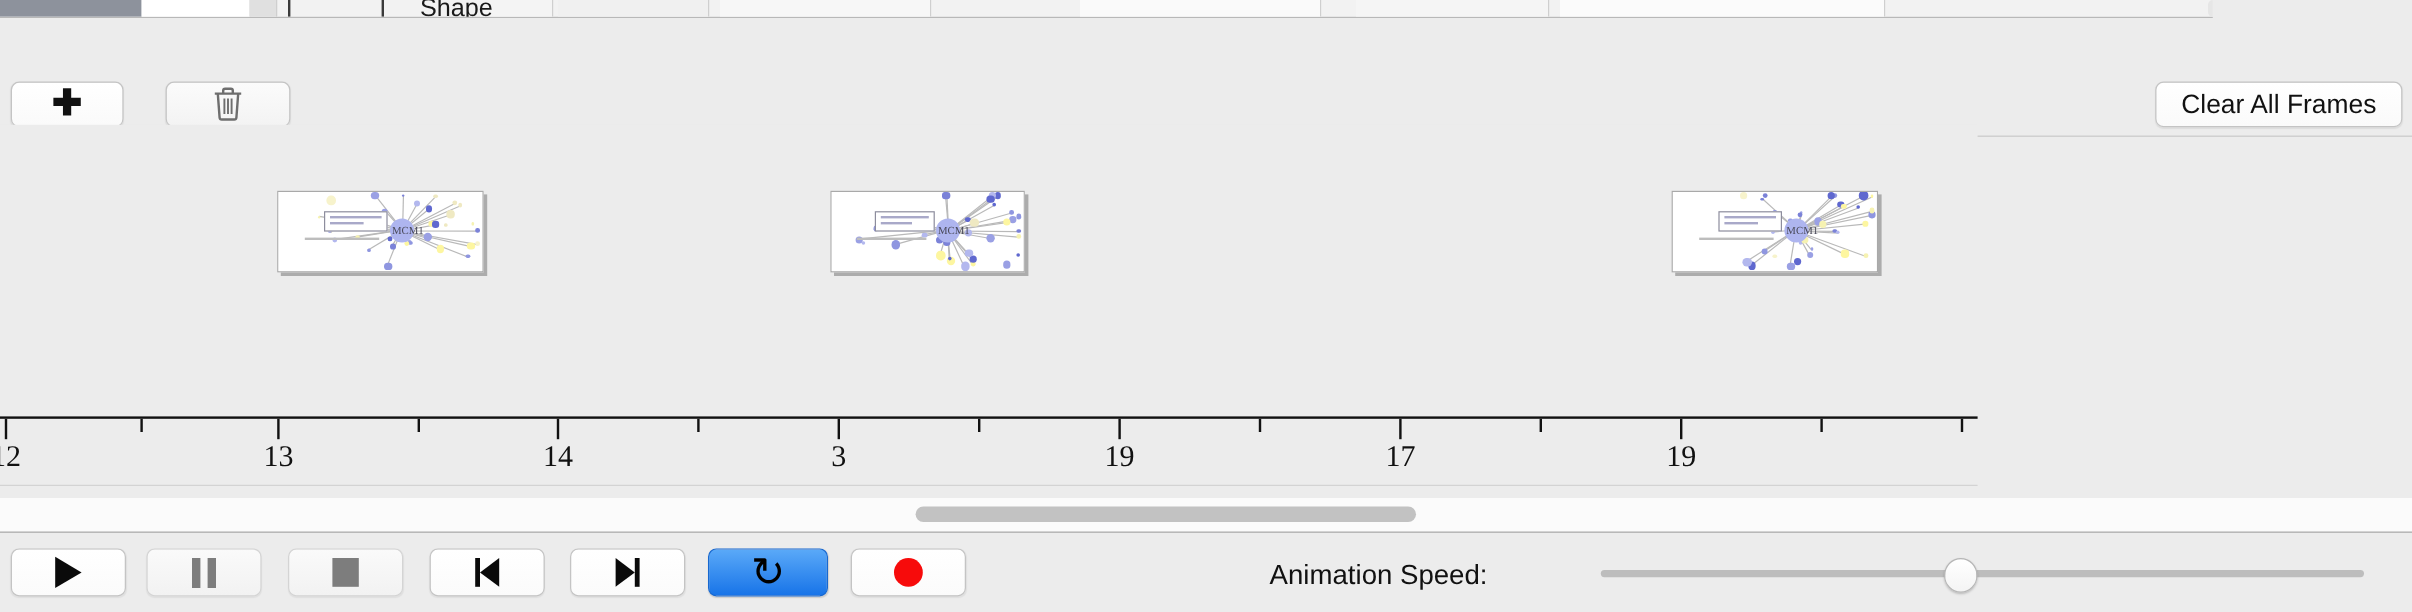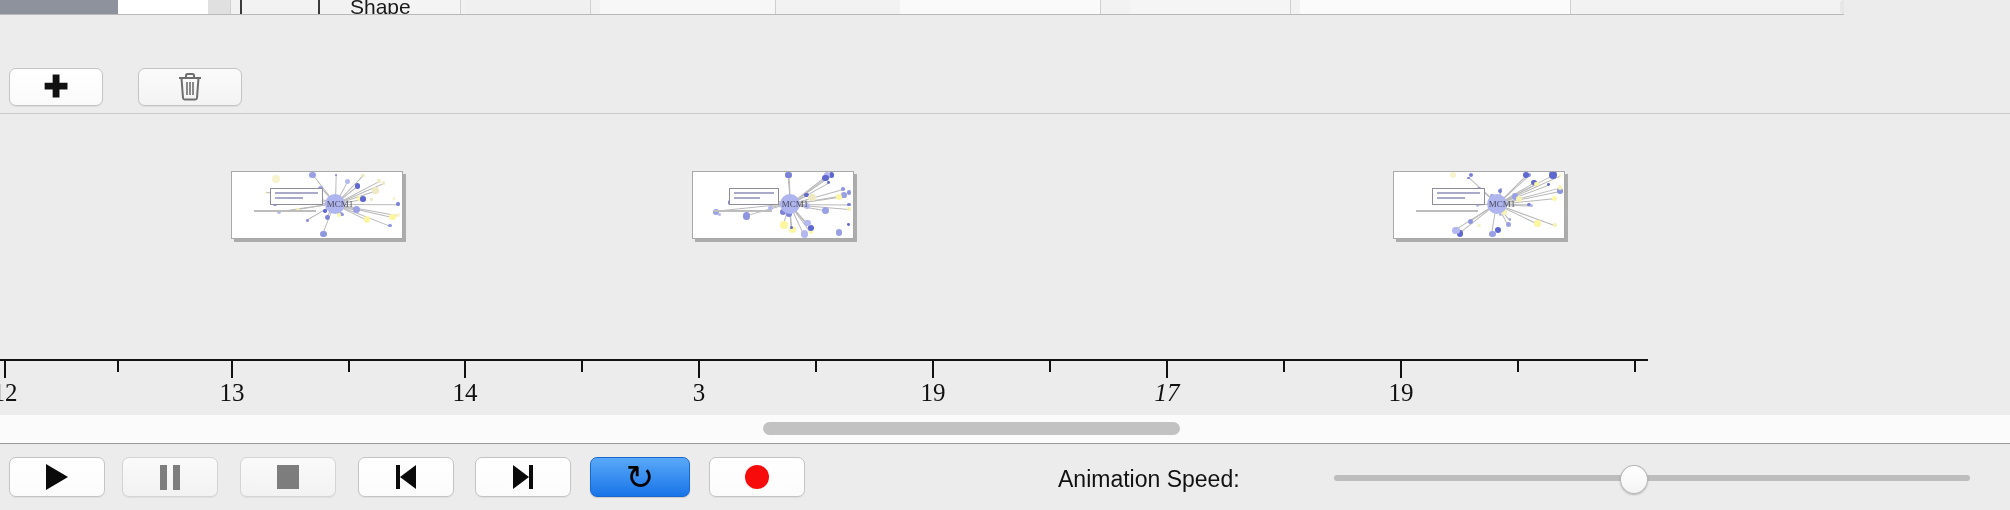--- a/index.html
+++ b/index.html
@@ -113,21 +113,21 @@
   .plus-glyph {
     font-size: 30px;
     font-weight: bold;
     line-height: 1;
     color: #111;
   }
 
   
   .timeline {
     position: absolute;
-    left: 0; top: 116px;
+    left: 0; top: 104px;
     width: 1648px; height: 300px;
     background: #ececec;
     border-bottom: 1px solid #d3d3d3;
     overflow: hidden;
   }
 
   .frame {
     position: absolute;
     box-sizing: border-box;
     background: #ffffff;
@@ -353,20 +353,23 @@
 
     <div class="tbtn flat btn-delete">
       <svg width="26" height="30" viewBox="0 0 26 30">
         <path d="M2 6 h22" stroke="#6e6e6e" stroke-width="2" fill="none"></path>
         <path d="M9 6 v-2.5 a1.6 1.6 0 0 1 1.6 -1.6 h4.8 a1.6 1.6 0 0 1 1.6 1.6 V6" stroke="#6e6e6e" stroke-width="2" fill="none"></path>
         <path d="M4.5 6 L6 26 a1.8 1.8 0 0 0 1.8 1.6 h10.4 A1.8 1.8 0 0 0 20 26 L21.5 6" stroke="#6e6e6e" stroke-width="2" fill="none"></path>
         <path d="M10 10 v13 M13 10 v13 M16 10 v13" stroke="#6e6e6e" stroke-width="1.6"></path>
       </svg>
     </div>
 
+    <div class="tbtn btn-clear">
+      <span>Clear All Frames</span>
+    </div>
   </div>
 
   <div class="timeline">
     <div id="frames-layer">
         <div class="frame" style="left: 231px; top: 55px; width: 172px; height: 68px;">
           <div class="frame-inner">
             <div class="edge" style="left: 103.2px; top: 31.96px; width: 62.8002px; transform: rotate(0.0027916rad);"></div>
             <div class="edge" style="left: 103.2px; top: 31.96px; width: 21.208px; transform: rotate(-2.30749rad);"></div>
             <div class="edge" style="left: 103.2px; top: 31.96px; width: 52.9095px; transform: rotate(-0.406519rad);"></div>
             <div class="edge" style="left: 103.2px; top: 31.96px; width: 58.8977px; transform: rotate(0.375611rad);"></div>
@@ -600,21 +603,21 @@
           <div class="tick" style="left: 464px;"></div>
           <div class="ticklabel" style="left: 465px;">14</div>
           <div class="tick minor" style="left: 581px;"></div>
           <div class="tick" style="left: 698px;"></div>
           <div class="ticklabel" style="left: 699px;">3</div>
           <div class="tick minor" style="left: 815px;"></div>
           <div class="tick" style="left: 932px;"></div>
           <div class="ticklabel" style="left: 933px;">19</div>
           <div class="tick minor" style="left: 1049px;"></div>
           <div class="tick" style="left: 1166px;"></div>
-          <div class="ticklabel" style="left: 1167px; font-style: italic;">17</div>
+          <div class="ticklabel" style="left: 1167px;">17</div>
           <div class="tick minor" style="left: 1283px;"></div>
           <div class="tick" style="left: 1400px;"></div>
           <div class="ticklabel" style="left: 1401px;">19</div>
           <div class="tick minor" style="left: 1517px;"></div>
           <div class="tick minor" style="left: 1634px;"></div>
           <div class="tick minor" style="left: 1751px;"></div>
           <div class="tick minor" style="left: 1868px;"></div>
           <div class="tick minor" style="left: 1985px;"></div>
         </div>
     </div>

